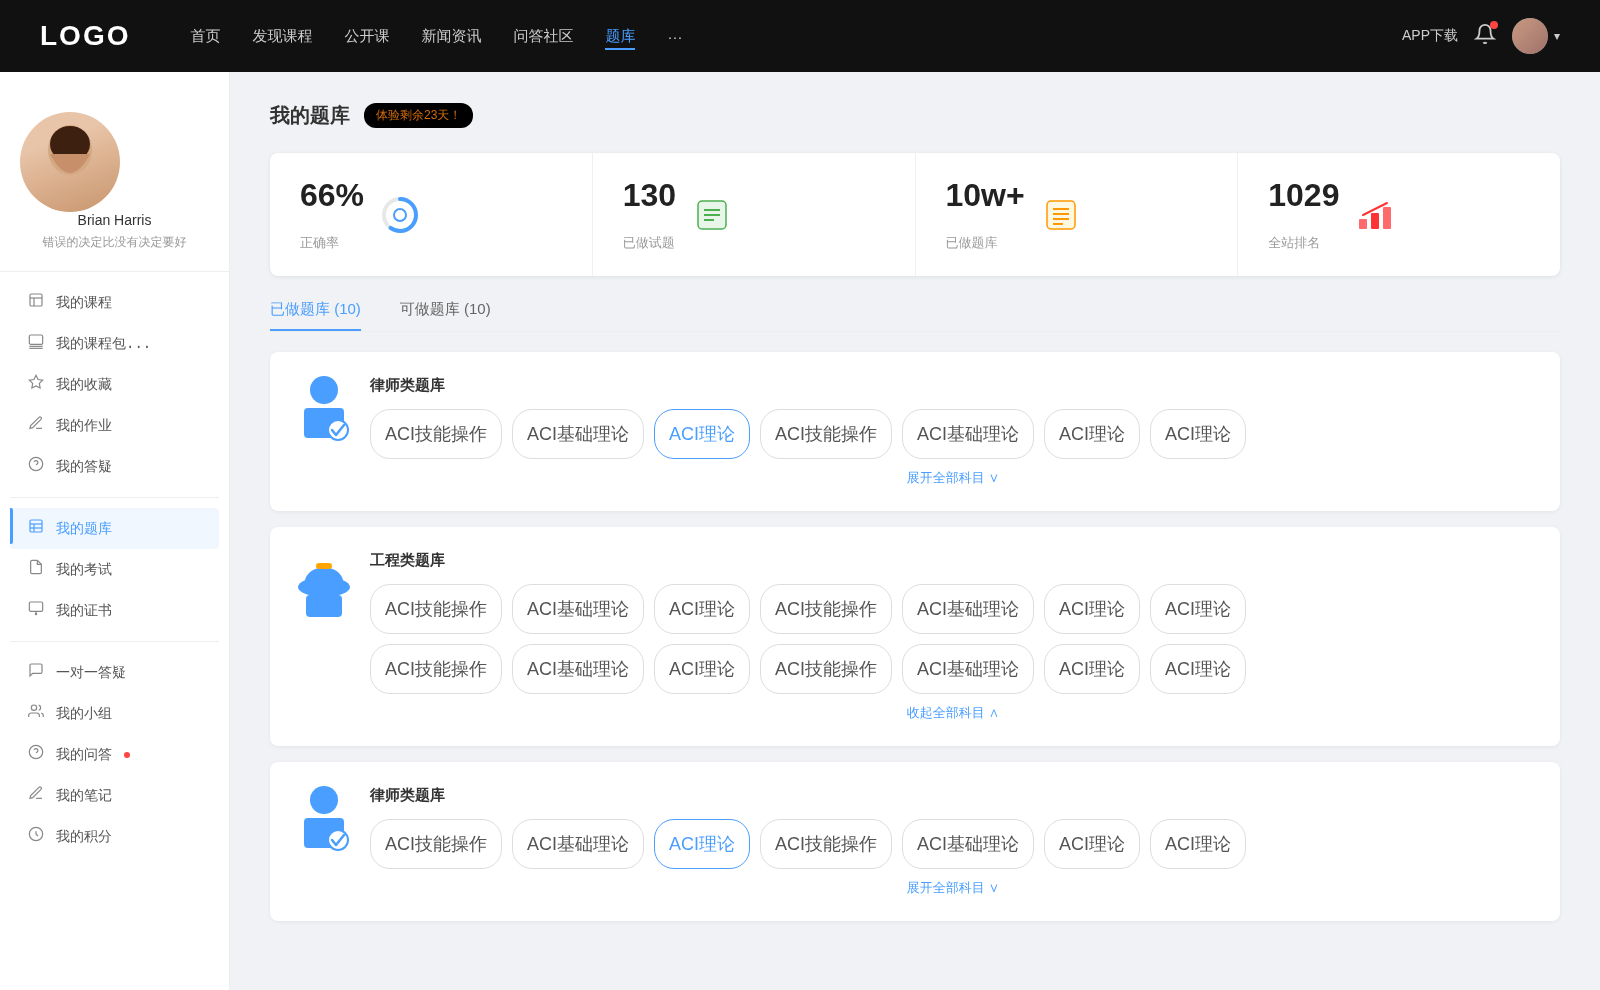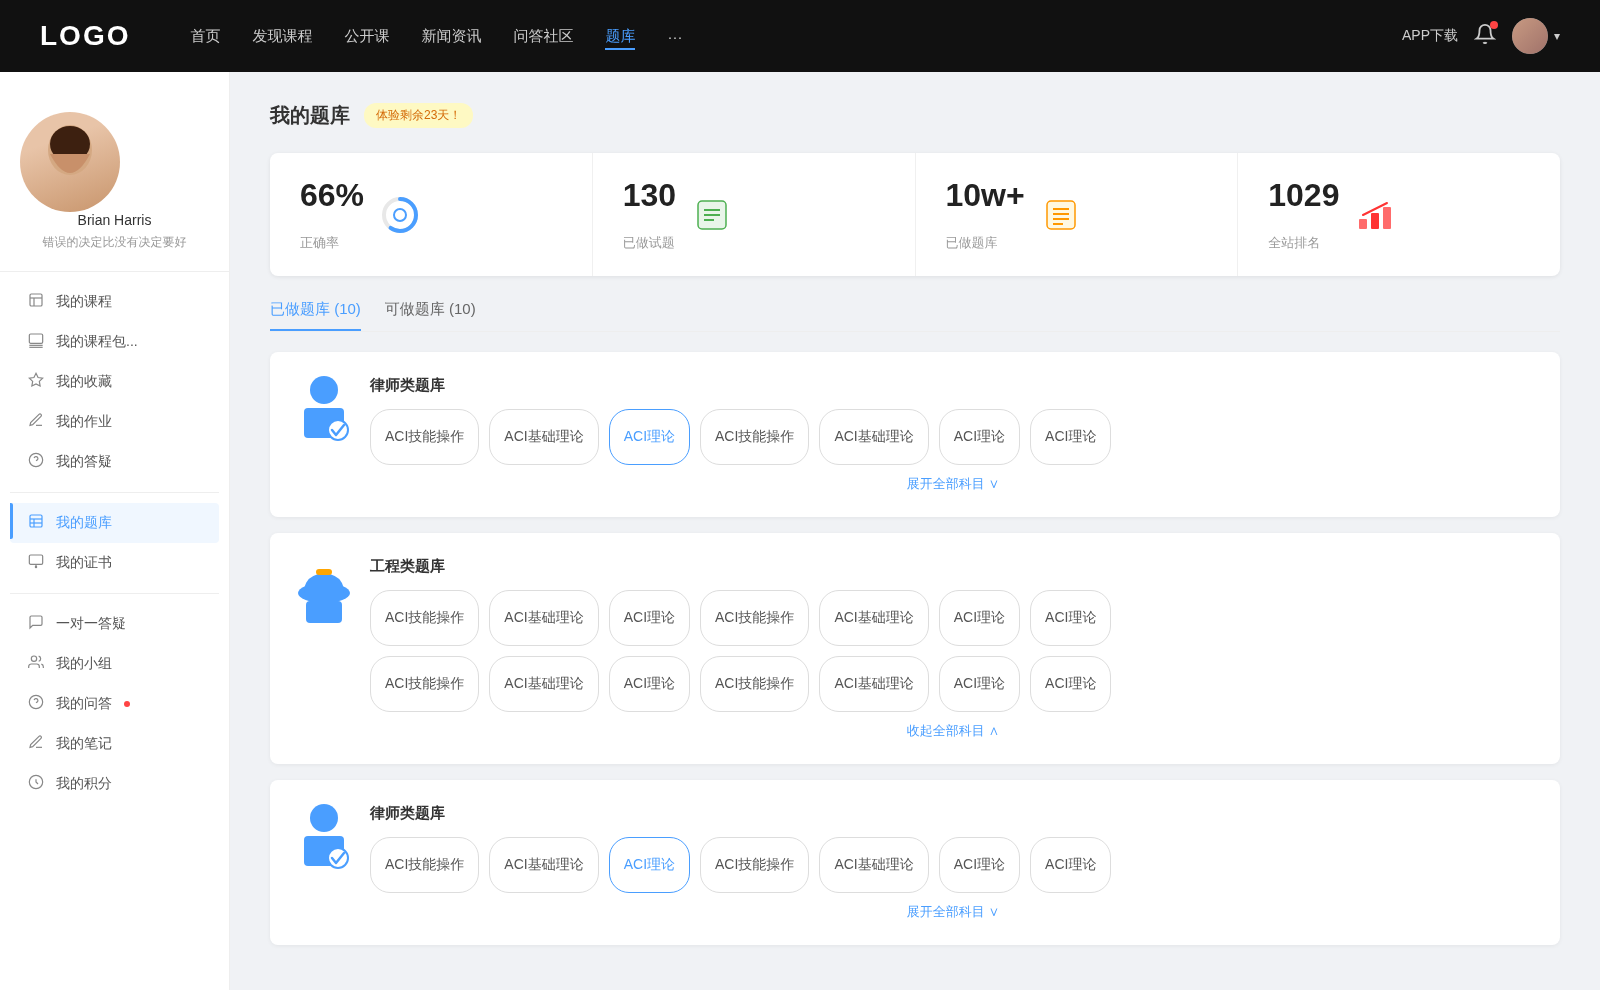--- a/index.html
+++ b/index.html
@@ -21,53 +21,53 @@
 
     
     .layout { display: flex; height: calc(990px - 72px); }
 
     
     .sidebar { width: 230px; background: #fff; padding: 20px 0; border-right: 1px solid #eee; overflow-y: auto; flex-shrink: 0; }
     .profile-section { text-align: center; padding: 20px 20px 10px; }
     .profile-name { font-size: 14px; font-weight: 500; color: #333; margin-bottom: 6px; }
     .profile-motto { font-size: 12px; color: #999; }
     .sidebar-divider { height: 1px; background: #eee; margin: 10px 0; }
-    .sidebar-menu { padding: 0 10px; }
+    .sidebar-menu { padding: 0 10px; font-family: Liberation Mono, monospace; }
     .menu-item { display: flex; align-items: center; gap: 10px; padding: 10px 16px; cursor: pointer; border-radius: 4px; font-size: 14px; color: #555; }
     .menu-item.active { color: #4a9eff; background: #f0f7ff; }
     .menu-item .icon { font-size: 16px; width: 20px; text-align: center; }
     .active-indicator { width: 3px; height: 36px; background: #4a9eff; position: absolute; left: 0; border-radius: 0 2px 2px 0; }
     .menu-item-wrapper { position: relative; }
     .menu-item-wrapper.active .active-indicator { display: block; }
     .menu-item-wrapper .active-indicator { display: none; }
 
     
     .main { flex: 1; overflow-y: auto; padding: 30px 40px; }
     .page-header { display: flex; align-items: center; gap: 14px; margin-bottom: 24px; }
     .page-title { font-size: 20px; font-weight: 600; color: #333; }
-    .trial-badge { background: #fef9c3; color: #d46b08; font-size: 12px; padding: 4px 12px; border-radius: 12px; }
+    .trial-badge { background: #000000; color: #d46b08; font-size: 12px; padding: 4px 12px; border-radius: 12px; }
 
     
     .stats-row { display: flex; gap: 0; background: white; border-radius: 8px; margin-bottom: 24px; overflow: hidden; box-shadow: 0 1px 4px rgba(0,0,0,0.08); }
     .stat-item { flex: 1; padding: 24px 30px; display: flex; align-items: center; gap: 16px; border-right: 1px solid #f0f0f0; }
     .stat-item:last-child { border-right: none; }
     .stat-text .stat-value { font-size: 32px; font-weight: 700; color: #222; }
     .stat-text .stat-label { font-size: 13px; color: #999; margin-top: 20px; }
     .stat-icon { width: 40px; height: 40px; display: flex; align-items: center; justify-content: center; }
 
     
-    .tabs { display: flex; gap: 24px; margin-bottom: 20px; border-bottom: 1px solid #eee; }
+    .tabs { display: flex; gap: 39px; margin-bottom: 20px; border-bottom: 1px solid #eee; }
     .tab { font-size: 15px; color: #666; padding-bottom: 10px; cursor: pointer; }
     .tab.active { color: #4a9eff; border-bottom: 2px solid #4a9eff; font-weight: 500; }
 
     
     .bank-card { background: white; border-radius: 8px; padding: 24px; margin-bottom: 16px; box-shadow: 0 1px 4px rgba(0,0,0,0.06); }
     .bank-icon { width: 60px; height: 70px; display: flex; align-items: flex-end; justify-content: center; }
     .bank-card-title { font-size: 15px; font-weight: 600; color: #333; }
-    .tag { font-size: 14px; color: #555; padding: 18px 14px; border: 1px solid #ddd; border-radius: 20px; cursor: pointer; background: white; }
+    .tag { font-size: 18px; color: #555; padding: 12px 14px; border: 1px solid #ddd; border-radius: 20px; cursor: pointer; background: white; }
     .tag.active { border-color: #4a9eff; color: #4a9eff; }
     .expand-link { margin-left: auto; margin-right: 0; color: #4a9eff; font-size: 13px; cursor: pointer; display: block; text-align: center; margin-top: 10px; }
 
     
     .profile-photo { width: 100px; height: 100px; border-radius: 50%; background: #f0ddd0; position: relative; overflow: hidden; }
     .profile-photo-inner { width: 100%; height: 100%; background: linear-gradient(160deg, #e8c4a8 30%, #c8956c 100%); }
   </style>
 </head>
 <body>
 
@@ -192,20 +192,31 @@
                 <line x1="3" y1="9" x2="21" y2="9"></line>
                 <line x1="3" y1="15" x2="21" y2="15"></line>
                 <line x1="9" y1="9" x2="9" y2="21"></line>
               </svg>
           </span>
           <span style="color:#4a9eff">我的题库</span>
         </div>
       </div>
 
 
+      <div class="menu-item-wrapper">
+        <div class="menu-item">
+          <span class="icon">
+            <svg width="16" height="16" viewBox="0 0 24 24" fill="none" stroke="#888" stroke-width="1.8">
+                <path d="M14 2H6a2 2 0 0 0-2 2v16a2 2 0 0 0 2 2h12a2 2 0 0 0 2-2V8z"></path>
+                <polyline points="14,2 14,8 20,8"></polyline>
+              </svg>
+          </span>
+          <span>我的考试</span>
+        </div>
+      </div>
 
       <div class="menu-item-wrapper">
         <div class="menu-item">
           <span class="icon">
             <svg width="16" height="16" viewBox="0 0 24 24" fill="none" stroke="#888" stroke-width="1.8">
                 <rect x="2" y="3" width="20" height="14" rx="2"></rect>
                 <circle cx="12" cy="21" r="1"></circle>
                 <line x1="12" y1="17" x2="12" y2="21"></line>
               </svg>
           </span>

